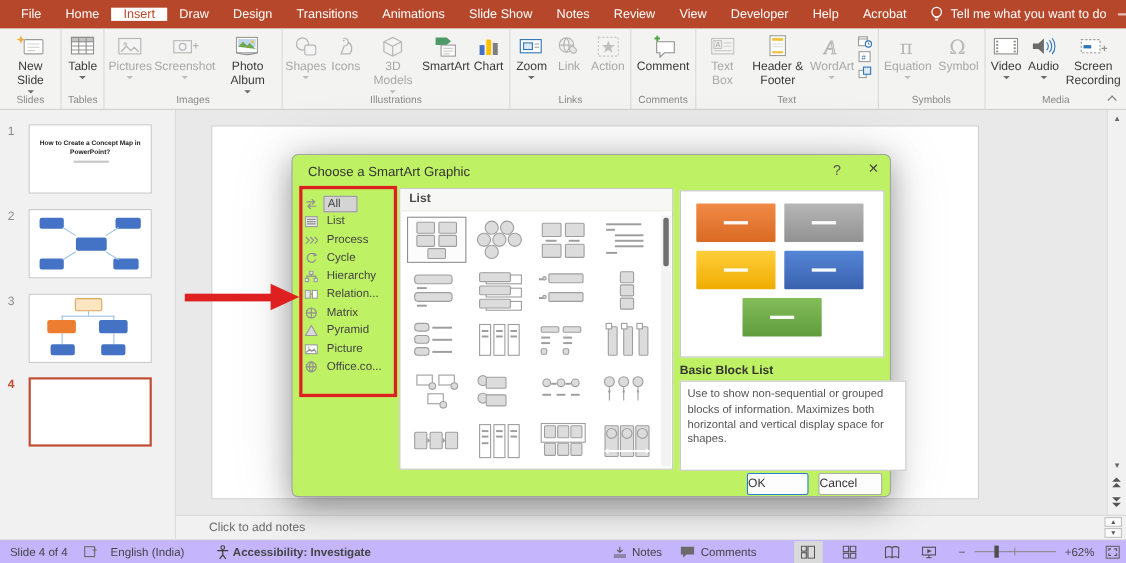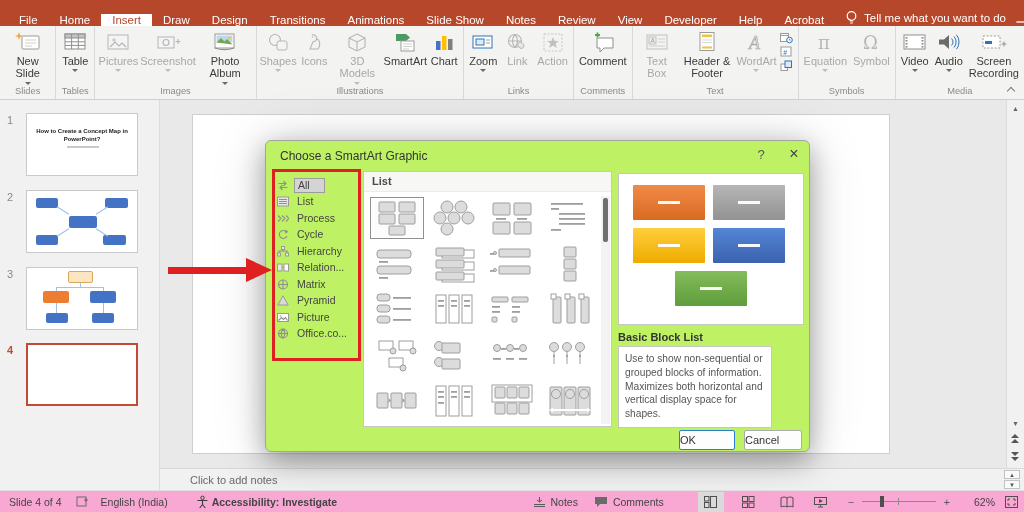--- a/index.html
+++ b/index.html
@@ -1,21 +1,21 @@
 <!DOCTYPE html>
 <html><head>
 <meta charset="utf-8">
 <style>
   *{margin:0;padding:0;box-sizing:border-box}
   html,body{width:1024px;height:512px;overflow:hidden}
   body{font-family:"Liberation Sans",sans-serif;background:#e9e9e9;cursor:default;-webkit-font-smoothing:antialiased}
   #app{position:relative;width:1024px;height:512px}
 
   
-  #menubar{position:absolute;top:0;left:0;width:1024px;height:26px;background:#B7472A;display:flex;align-items:flex-end;color:#fff;font-size:11.5px}
+  #menubar{position:absolute;top:0;left:0;width:1024px;height:26px;background:#B7472A;display:flex;align-items:center;color:#fff;font-size:11.5px}
   .mtab{display:flex;align-items:center;padding:0 11px;white-space:nowrap}
   .mtab.active{background:#fff;color:#B7472A}
   #tellme{display:flex;align-items:center;gap:6px;padding:0 10px;white-space:nowrap}
   #share-btn{display:flex;align-items:center;gap:5px;margin:3px 8px 3px auto;padding:0 9px;border:1px solid rgba(255,255,255,.65);border-radius:2px;white-space:nowrap}
   .mb-spacer{flex:0 0 8px}
 
   
   #ribbon{position:absolute;top:26px;left:0;width:1024px;height:74px;background:#f3f3f1;border-bottom:1px solid #d2d0ce;display:flex}
   .rgroup{display:flex;flex-direction:column;border-right:1px solid #d9d9d9;padding:2px 2px 0 2px}
   .gbody{display:flex;flex:1;align-items:flex-start}
@@ -54,21 +54,21 @@
   .tri-u{width:0;height:0;border-left:4px solid transparent;border-right:4px solid transparent;border-bottom:4px solid #555}
   .tri-d{width:0;height:0;border-left:4px solid transparent;border-right:4px solid transparent;border-top:4px solid #555}
 
   
   #notes-bar{position:absolute;left:160px;top:468px;width:864px;height:22px;background:#f1f1f1;border-top:1px solid #d8d8d8;display:flex;align-items:center}
   #notes-text{margin-left:30px;font-size:11px;color:#6a6a6a}
   .nbtn{position:absolute;width:16px;height:9px;right:4px;background:#fafafa;border:1px solid #c2c2c2;display:flex;align-items:center;justify-content:center}
   .nbtn span{font-size:6px;color:#555;line-height:6px}
 
   
-  #statusbar{position:absolute;left:0;top:490px;width:1024px;height:22px;background:#f9a8d4;border-top:1px solid #e0e0e0;display:flex;align-items:center;font-size:10.5px;color:#444}
+  #statusbar{position:absolute;left:0;top:490px;width:1024px;height:22px;background:#c4b5fd;border-top:1px solid #e0e0e0;display:flex;align-items:center;font-size:10.5px;color:#444}
   .sb-item{display:flex;align-items:center;gap:5px;white-space:nowrap}
   #sb-acc-label{font-weight:bold}
   .viewbtn{width:26px;height:20px;display:flex;align-items:center;justify-content:center}
   .viewbtn.active{background:#dadada}
   #zoom-track{position:relative;width:74px;height:1px;background:#8a8a8a}
   #zoom-thumb{position:absolute;left:18px;top:-5px;width:4px;height:11px;background:#4e4e4e}
   #zoom-tick{position:absolute;left:36px;top:-3px;width:1px;height:7px;background:#8a8a8a}
 
   
   #dialog{position:absolute;left:265px;top:140px;width:545px;height:312px;background:#bef264;border:1px solid #a3a3a3;border-radius:6px;box-shadow:0 8px 28px rgba(0,0,0,.35),0 0 60px rgba(0,0,0,.12)}
@@ -92,21 +92,21 @@
   .blk-row{display:flex;gap:8px;margin-bottom:8px}
   .blk{width:72px;height:35px;border-radius:1px;position:relative}
   .blk:after{content:"";position:absolute;left:50%;top:50%;width:22px;height:3px;margin:-1.5px 0 0 -11px;background:rgba(255,255,255,.95)}
   .blk.c0{background:linear-gradient(#F08A47,#D96A22)}
   .blk.c1{background:linear-gradient(#B6B6B6,#929292)}
   .blk.c2{background:linear-gradient(#FFCE3C,#EFAC00)}
   .blk.c3{background:linear-gradient(#5585D6,#3A62AE)}
   .blk.c4{background:linear-gradient(#84BD5A,#5F9C3C)}
   .blk-row.center{justify-content:center;padding-right:14px}
   #preview-title{position:absolute;left:352px;top:190px;font-size:11px;font-weight:bold;color:#333}
-  #preview-desc{position:absolute;left:352px;top:205px;width:154px;height:82px;border:1px solid #c6c6c6;background:#fff;padding:5px 6px;font-size:10.2px;color:#555;line-height:1.35}
+  #preview-desc{position:absolute;left:352px;top:205px;width:206px;height:82px;border:1px solid #c6c6c6;background:#fff;padding:5px 6px;font-size:10.2px;color:#555;line-height:1.35}
   .dlg-btn{position:absolute;top:289px;height:20px;background:#fdfdfd;font-size:11px;color:#333;text-align:left;line-height:18px;border-radius:2px}
   #ok-btn{left:413px;width:56px;border:1px solid #2B7CD3}
   #cancel-btn{left:478px;width:58px;border:1px solid #ababab}
 
   
   #red-arrow{position:absolute;left:168px;top:258px;width:104px;height:24px;z-index:20;pointer-events:none}
   #red-arrow .shaft{position:absolute;left:0;top:9px;width:80px;height:7px;background:#DE2020}
   #red-arrow .head{position:absolute;left:78px;top:0;width:0;height:0;border-top:12px solid transparent;border-bottom:12px solid transparent;border-left:26px solid #DE2020}
 
   svg{display:block}
@@ -948,21 +948,21 @@
           <polygon points="5,3 9,5 5,7" fill="#4f4f4f"></polygon>
         </svg>
       </div>
 
     <span style="margin-left:14px;color:#555">−</span>
     <div id="zoom-track" style="margin-left:8px">
         <div id="zoom-tick"></div>
         <div id="zoom-thumb"></div>
       </div>
     <span style="margin-left:8px;color:#555">+</span>
-    <span style="margin-left:24px">62%</span>
+    <span style="margin-left:0">62%</span>
     <div class="sb-item" style="margin-left:10px;margin-right:6px">
         <svg width="13" height="12">
           <rect x="0.5" y="0.5" width="12" height="11" fill="none" stroke="#4f4f4f"></rect>
           <path d="M3 5V3h2M8 3h2v2M10 7v2H8M5 9H3V7" fill="none" stroke="#4f4f4f"></path>
         </svg>
       </div>
   </div>
 
 </div>
 

